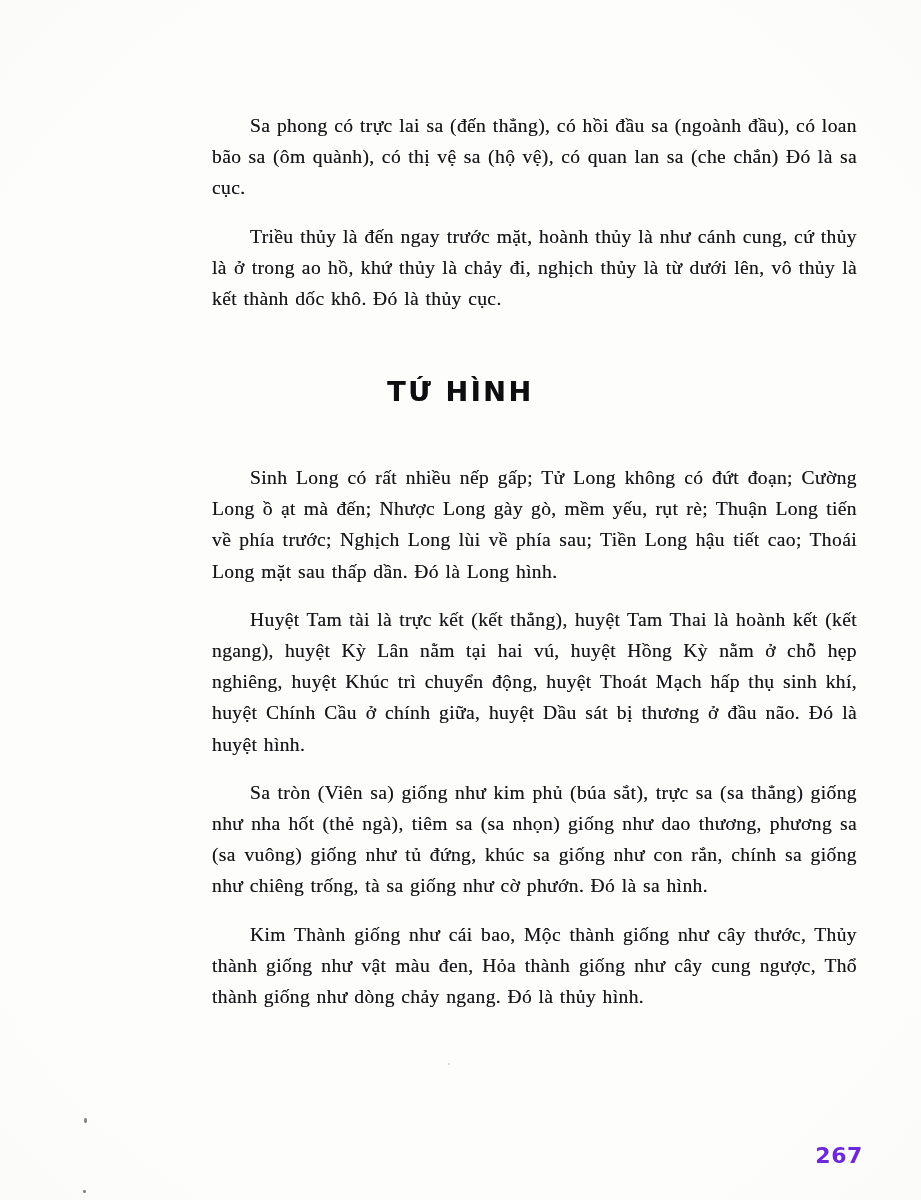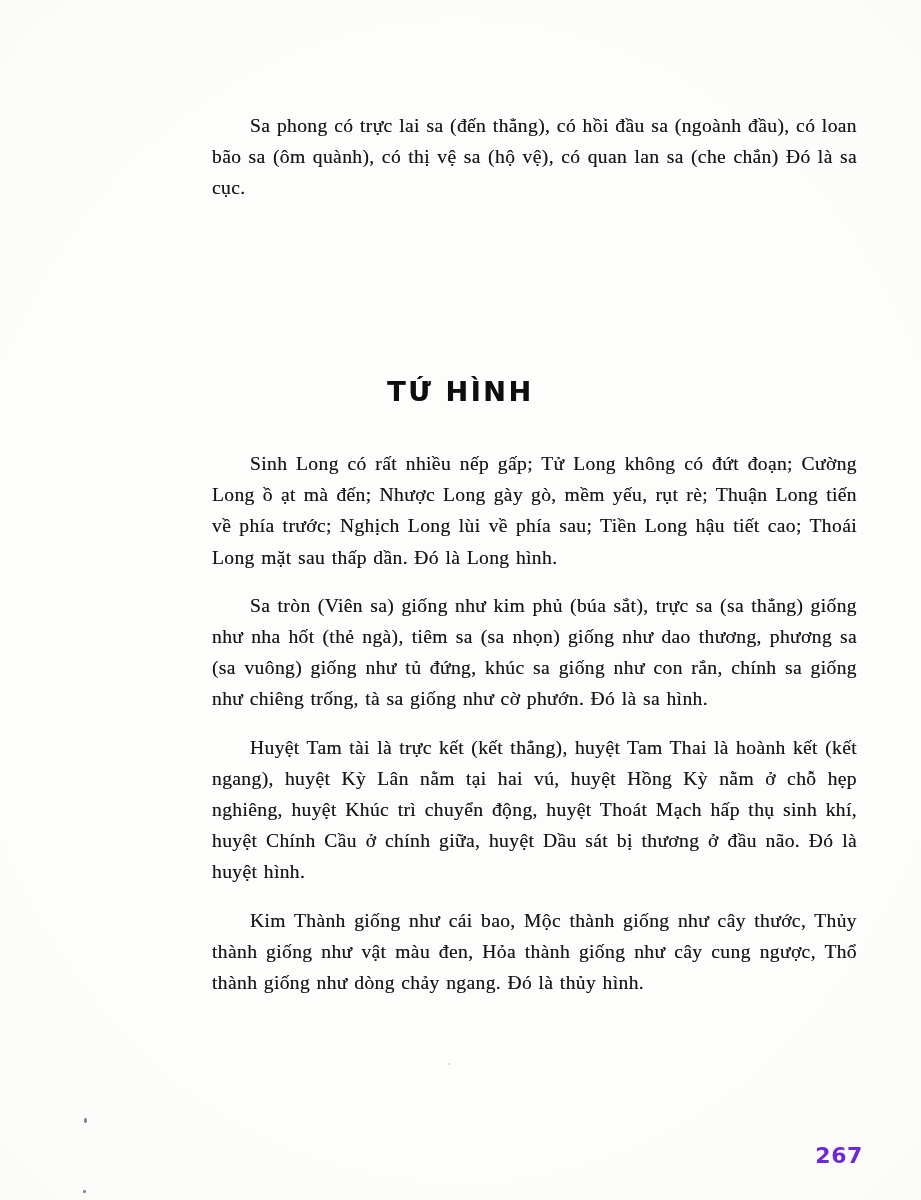--- a/index.html
+++ b/index.html
@@ -41,21 +41,21 @@
     font-size: 19.6px;
     line-height: 31.2px;
     color: #16161a;
     letter-spacing: 0.35px;
     word-spacing: 1.2px;
     font-weight: 400;
     
     text-shadow: 0 0 0.35px rgba(10,10,12,0.55);
   }
   p.para.gap-small { margin-top: 17px; }
-  p.para.gap-after-head { margin-top: 0; }
+  p.para.gap-after-head { margin-top: 14px; }
 
   .section-title {
     position: absolute;
     left: 0;
     right: 0;
     top: 376px;
     text-align: center;
     font-family: "DejaVu Sans", "Liberation Sans", sans-serif;
     font-weight: 700;
     font-size: 27px;
@@ -94,28 +94,29 @@
 </style>
 </head>
 <body>
 
 <div class="page">
 
   <div class="scan-noise"></div>
 
   <div class="text-block">
     <p class="para">Sa phong có trực lai sa (đến thẳng), có hồi đầu sa (ngoành đầu), có loan bão sa (ôm quành), có thị vệ sa (hộ vệ), có quan lan sa (che chắn) Đó là sa cục.</p>
+    <p class="para gap-small">Triều thủy là đến ngay trước mặt, hoành thủy là như cánh cung, cứ thủy là ở trong ao hồ, khứ thủy là chảy đi, nghịch thủy là từ dưới lên, vô thủy là kết thành dốc khô. Đó là thủy cục.</p>
   </div>
 
   <div class="section-title">TỨ HÌNH</div>
 
   <div class="block-after-title">
     <p class="para gap-after-head">Sinh Long có rất nhiều nếp gấp; Tử Long không có đứt đoạn; Cường Long ồ ạt mà đến; Nhược Long gày gò, mềm yếu, rụt rè; Thuận Long tiến về phía trước; Nghịch Long lùi về phía sau; Tiền Long hậu tiết cao; Thoái Long mặt sau thấp dần. Đó là Long hình.</p>
+    <p class="para gap-small">Huyệt Tam tài là trực kết (kết thẳng), huyệt Tam Thai là hoành kết (kết ngang), huyệt Kỳ Lân nằm tại hai vú, huyệt Hồng Kỳ nằm ở chỗ hẹp nghiêng, huyệt Khúc trì chuyển động, huyệt Thoát Mạch hấp thụ sinh khí, huyệt Chính Cầu ở chính giữa, huyệt Dầu sát bị thương ở đầu não. Đó là huyệt hình.</p>
     <p class="para gap-small">Sa tròn (Viên sa) giống như kim phủ (búa sắt), trực sa (sa thẳng) giống như nha hốt (thẻ ngà), tiêm sa (sa nhọn) giống như dao thương, phương sa (sa vuông) giống như tủ đứng, khúc sa giống như con rắn, chính sa giống như chiêng trống, tà sa giống như cờ phướn. Đó là sa hình.</p>
-    <p class="para gap-small">Huyệt Tam tài là trực kết (kết thẳng), huyệt Tam Thai là hoành kết (kết ngang), huyệt Kỳ Lân nằm tại hai vú, huyệt Hồng Kỳ nằm ở chỗ hẹp nghiêng, huyệt Khúc trì chuyển động, huyệt Thoát Mạch hấp thụ sinh khí, huyệt Chính Cầu ở chính giữa, huyệt Dầu sát bị thương ở đầu não. Đó là huyệt hình.</p>
     <p class="para gap-small">Kim Thành giống như cái bao, Mộc thành giống như cây thước, Thủy thành giống như vật màu đen, Hỏa thành giống như cây cung ngược, Thổ thành giống như dòng chảy ngang. Đó là thủy hình.</p>
   </div>
 
   <div class="page-number">267</div>
 
   <span class="speck s1"></span>
   <span class="speck s2"></span>
   <span class="speck s3"></span>
 
 </div>

